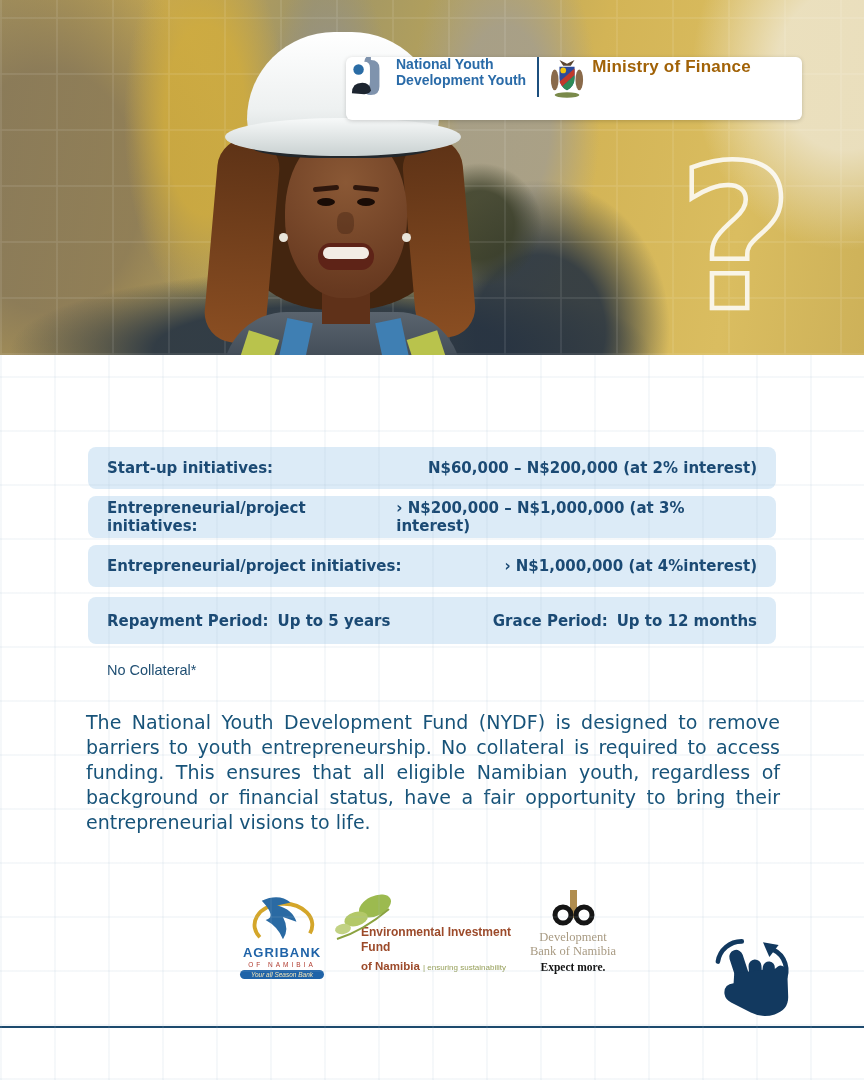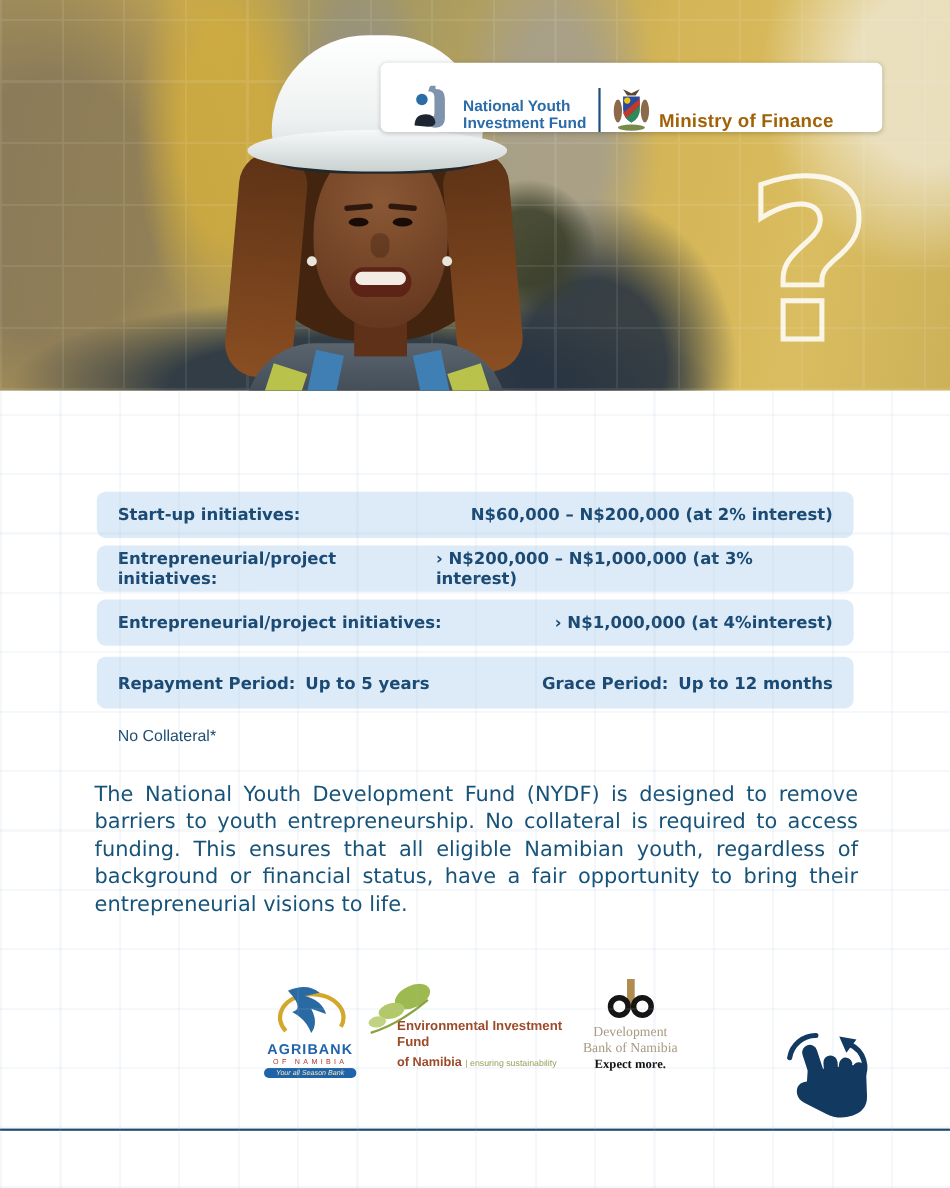--- a/index.html
+++ b/index.html
@@ -52,21 +52,21 @@
   .earring-r{left:217px;top:213px;width:9px;height:9px;border-radius:50%;background:#e9e5da;}
   .neck{left:137px;top:266px;width:48px;height:38px;background:#5f3119;}
   .torso{left:38px;top:292px;width:238px;height:64px;border-radius:115px 115px 0 0;
          background:linear-gradient(180deg,#5a646e,#39444f);}
   .strap-l{left:96px;top:300px;width:26px;height:58px;background:#3f7fb3;transform:rotate(12deg);}
   .strap-r{left:196px;top:300px;width:26px;height:58px;background:#3f7fb3;transform:rotate(-12deg);}
   .vest-l{left:56px;top:314px;width:32px;height:46px;background:#b9c34c;transform:rotate(18deg);}
   .vest-r{left:228px;top:314px;width:32px;height:46px;background:#b9c34c;transform:rotate(-18deg);}
   
   .header-card{position:absolute;left:346px;top:57px;width:456px;height:63px;background:#ffffff;
-    border-radius:6px;display:flex;align-items:flex-end;padding:0 29px;box-sizing:border-box;
+    border-radius:6px;display:flex;align-items:flex-start;padding:0 4px;box-sizing:border-box;
     box-shadow:0 1px 4px rgba(0,0,0,.18);z-index:5;}
   .nydf-text{margin-left:8px;font-size:14px;font-weight:bold;color:#2a6ba8;line-height:1.12;}
   .hdr-divider{width:2px;height:40px;background:#1c4f7e;margin:0 11px;}
   .ministry-text{margin-left:8px;font-size:17px;font-weight:bold;color:#a16207;letter-spacing:.2px;}
   
   .qmark{position:absolute;right:48px;top:128px;z-index:2;}
   .hero-title{position:absolute;right:19px;top:174px;text-align:right;z-index:3;
     color:#275d92;font-family:"DejaVu Sans",sans-serif;font-size:39px;font-weight:bold;line-height:60px;}
   .hero-title .xbold{-webkit-text-stroke:.8px #275d92;}
   
@@ -142,21 +142,21 @@
   </div>
 
   <div class="header-card">
     <svg width="38" height="42" viewBox="0 0 40 42">
       <path d="M22 2 q9 0 9 9 v19 q0 9 -9 9 q-7 0 -8 -7 q7 0 7 -7 v-15 q0 -6 -6 -6 q1 -7 7 -7 Z" fill="#7f93ad"></path>
       <circle cx="9" cy="12" r="5.5" fill="#2a6ca5"></circle>
       <path d="M2 37 q0 -11 11 -11 q8 0 9 8 q-1 4 -7 4 Z" fill="#1d2530"></path>
     </svg>
     <div class="nydf-text">
       <div>National Youth</div>
-      <div>Investment Fund</div>
+      <div>Development Youth</div>
     </div>
     <div class="hdr-divider"></div>
     <svg width="34" height="42" viewBox="0 0 36 44">
       <path d="M10 3 L18 7 L26 3 L22 9 L14 9 Z" fill="#5a4632"></path>
       <ellipse cx="5" cy="24" rx="4" ry="11" fill="#8a6a4a"></ellipse>
       <ellipse cx="31" cy="24" rx="4" ry="11" fill="#8a6a4a"></ellipse>
       <path d="M10 10 h16 v12 q0 9 -8 13 q-8 -4 -8 -13 Z" fill="#2b4a9b"></path>
       <path d="M10 26 L26 12 L26 19 L13 31 Z" fill="#c0392b"></path>
       <path d="M13 31 L26 19 v3 q0 9 -8 13 q-3 -1.5 -5 -4 Z" fill="#2e8b57"></path>
       <circle cx="14" cy="14" r="3" fill="#f1c40f"></circle>

